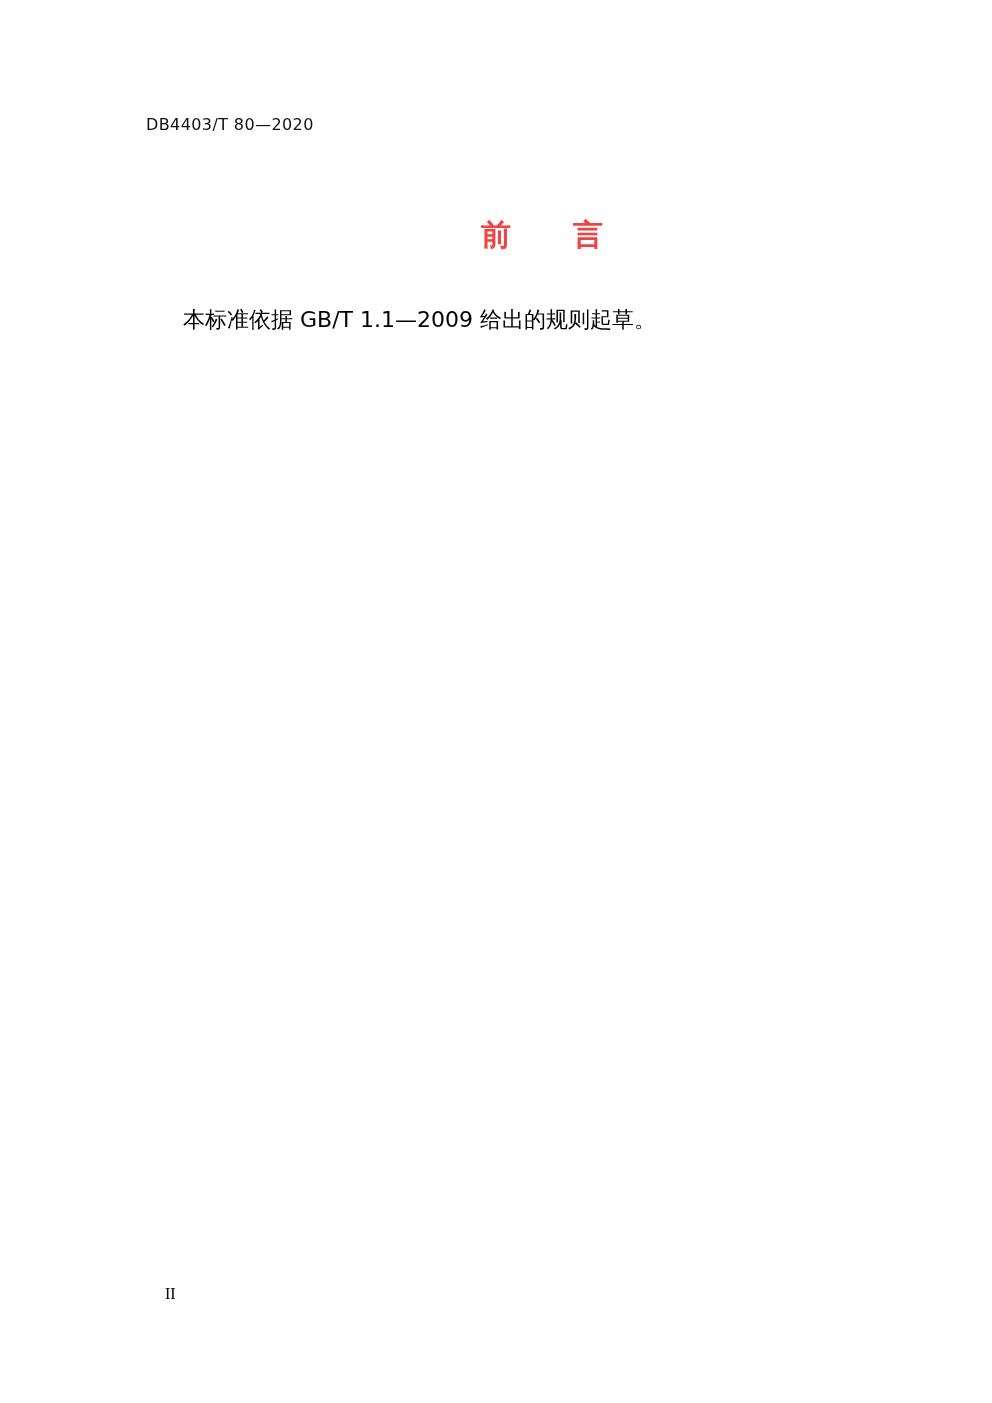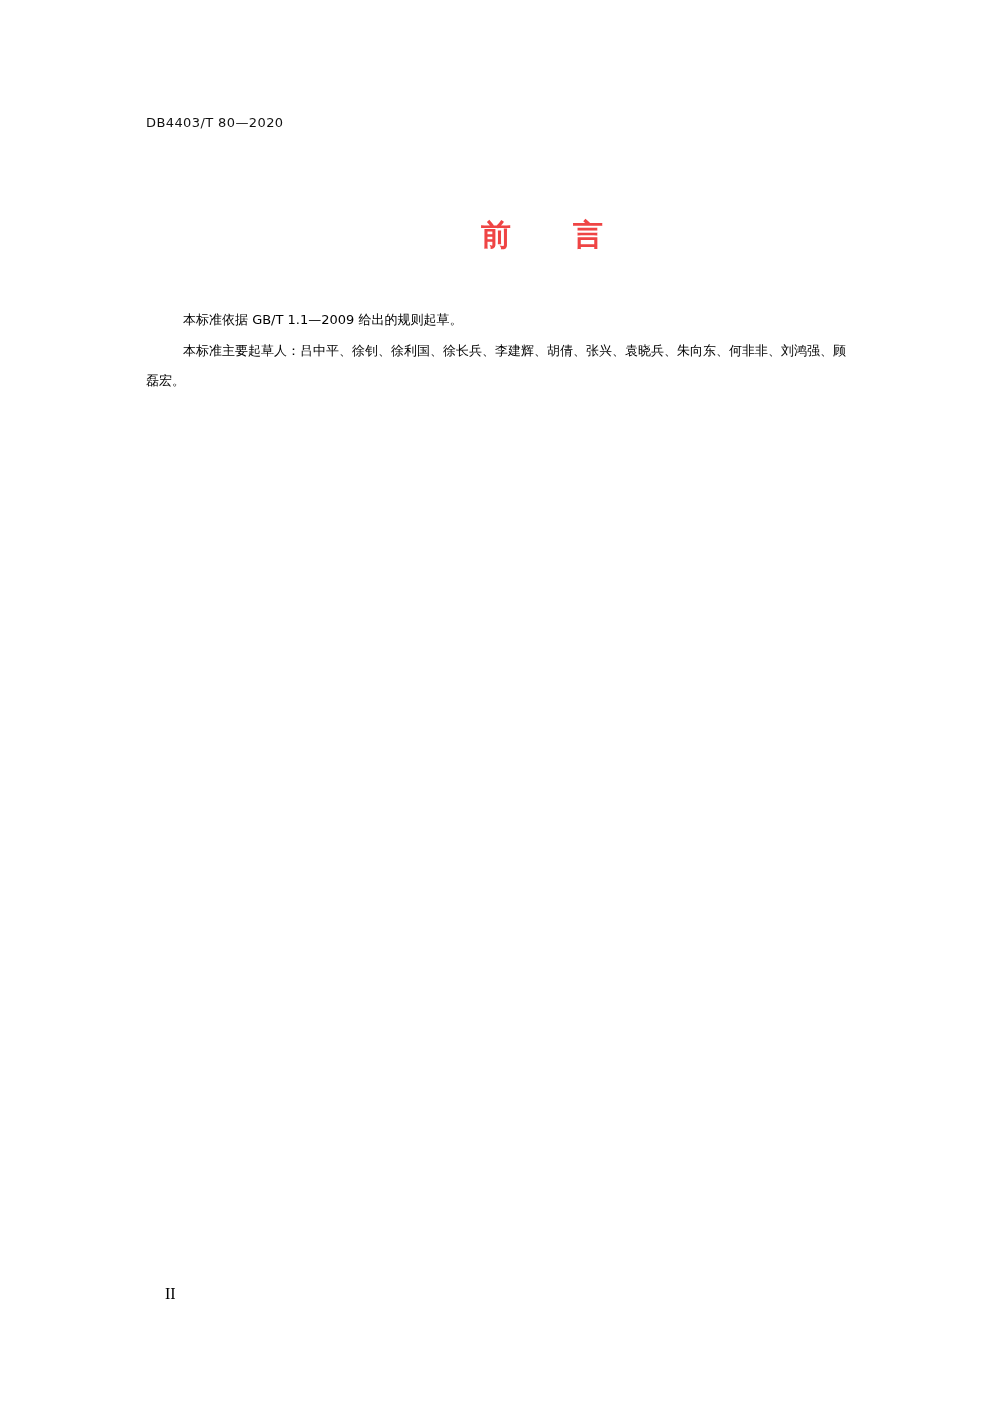--- a/index.html
+++ b/index.html
@@ -15,21 +15,21 @@
     margin: 0 auto;
     overflow: hidden;
     font-family: "Liberation Serif", "DejaVu Serif", serif;
     color: #000000;
   }
   .header-code {
     position: absolute;
     top: 115px;
     left: 146px;
     font-family: "DejaVu Sans", "Liberation Sans", sans-serif;
-    font-size: 13px;
+    font-size: 16px;
     letter-spacing: 0.4px;
     color: #111111;
     white-space: nowrap;
   }
   .doc-title {
     position: absolute;
     top: 215px;
     left: 0;
     width: 992px;
     text-align: center;
@@ -48,21 +48,21 @@
     width: 700px;
     font-size: 18.5px;
     line-height: 30.5px;
     text-align: justify;
     color: #000000;
   }
   .para {
     margin: 0;
     text-indent: 37px;
     font-family: "DejaVu Sans", "Liberation Sans", sans-serif;
-    font-size: 13px;
+    font-size: 22px;
     line-height: 30.5px;
   }
   .page-number {
     position: absolute;
     top: 1285px;
     left: 165px;
     font-family: "Liberation Serif", "DejaVu Serif", serif;
     font-size: 16px;
     color: #000000;
     text-align: right;
@@ -72,18 +72,17 @@
 <body>
 
 <div class="page">
 
   <div class="header-code">DB4403/T 80—2020</div>
 
   <div class="doc-title">前　言</div>
 
   <div class="body-block">
     <p class="para">本标准依据 GB/T 1.1—2009 给出的规则起草。</p>
-    <p class="para">本标准主要起草人：吕中平、徐钊、徐利国、徐长兵、李建辉、胡倩、张兴、袁晓兵、朱向东、何非非、刘鸿强、顾磊宏。</p>
   </div>
 
   <div class="page-number">II</div>
 
 </div>
 
 </body></html>

